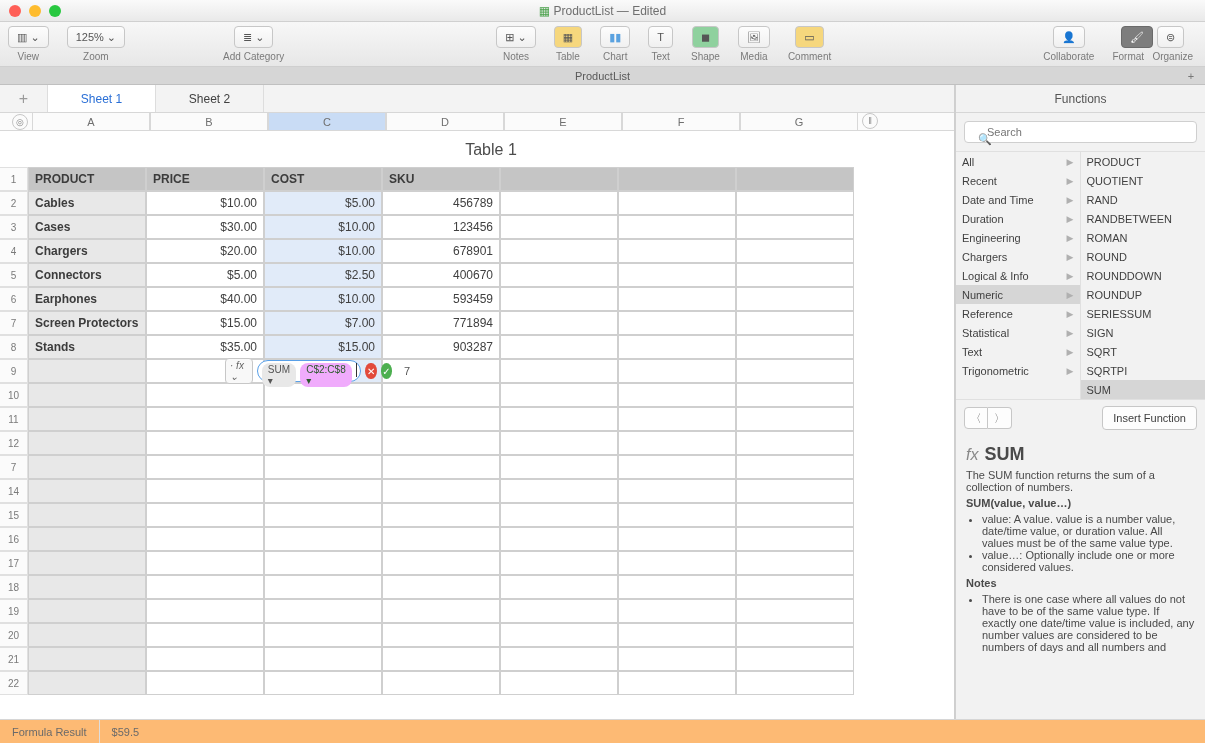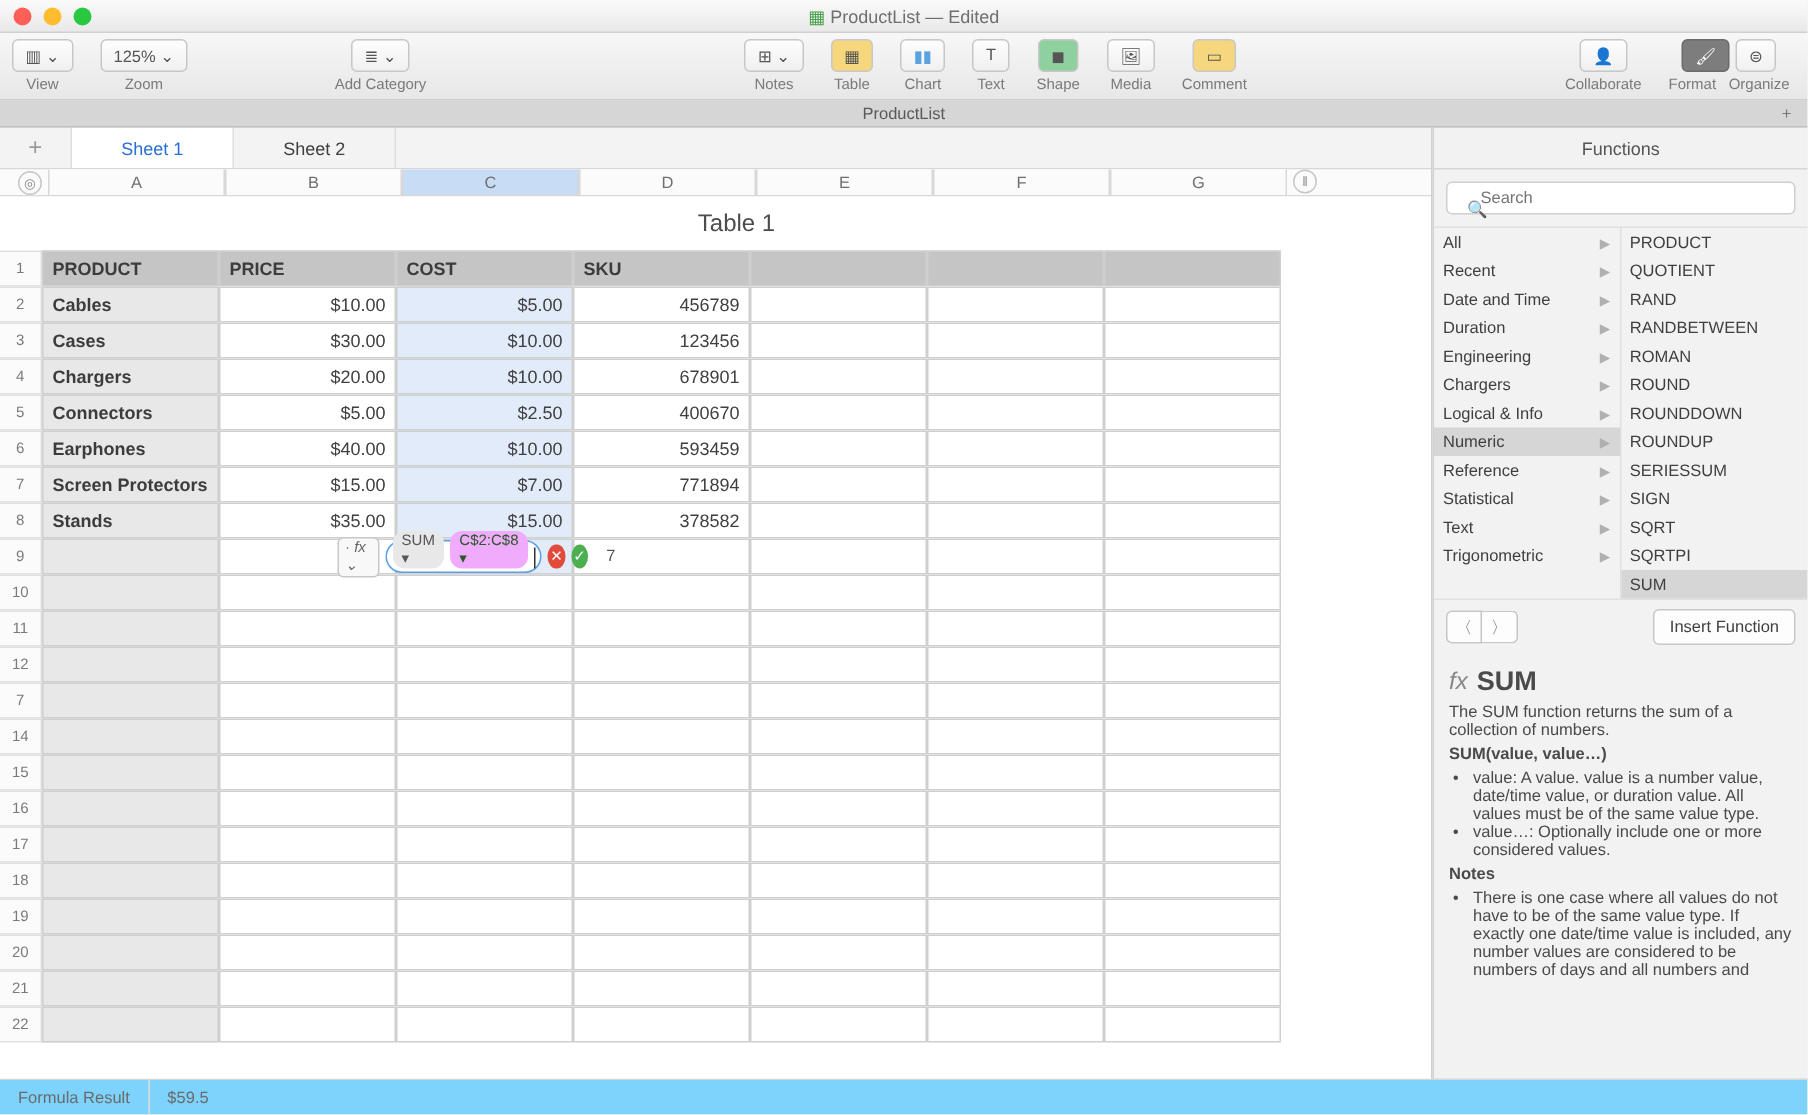--- a/index.html
+++ b/index.html
@@ -57,21 +57,21 @@
 .cell.r { justify-content: flex-end; }
 .cell.hdrtop { background: #c5c5c5; font-weight: 600; color: #3c3c3c; }
 .cell.rowh { background: #e8e8e8; font-weight: 600; color: #3c3c3c; }
 .cell.sel { background: #e1ebf9 !important; }
 .wA { width: 118px; } .wB { width: 118px; } .wC { width: 118px; } .wD { width: 118px; } .wE { width: 118px; } .wF { width: 118px; } .wG { width: 118px; }
 
 
 .formula-cell { position: relative; background:#fff; }
 .formula-ui { position: absolute; left: -40px; top: -1px; height: 24px; display: flex; align-items: center; gap: 4px; z-index:5;}
 .fx-chip { border:1px solid #c7c7c7;border-radius:4px;background:#f8f8f8;padding:1px 4px;font-size:10px;color:#666;font-style:italic;}
-.formula-pill { border: 1px solid #59a0e8; border-radius: 12px; background: #fff; height: 22px; display: flex; align-items: flex-end; padding: 2px 4px; gap: 4px; }
+.formula-pill { border: 1px solid #59a0e8; border-radius: 12px; background: #fff; height: 22px; display: flex; align-items: flex-start; padding: 2px 4px; gap: 4px; }
 .pill-token { background: #e8e8e8; border-radius: 8px; padding: 1px 6px; font-size: 10px; color: #555; }
 .pill-token.range { background: #f0abfc; color: #2a5a2a; }
 .pill-cursor { width:1px; height:14px; background:#333; }
 .circ-btn { width:16px;height:16px;border-radius:50%;display:flex;align-items:center;justify-content:center;color:#fff;font-size:10px;}
 .circ-btn.red { background:#e24a3b; }
 .circ-btn.green { background:#4caf50; }
 .count7 { margin-left: 8px; font-size:11px;color:#555;}
 
 
 .insp-title { height: 28px; display:flex;align-items:center;justify-content:center;font-size:12px;color:#555;border-bottom:1px solid #d6d6d6; }
@@ -93,21 +93,21 @@
 .navbtn:last-child{border-radius:0 4px 4px 0;border-left:none;}
 .insertfn { border:1px solid #c7c7c7;border-radius:4px;background:#fdfdfd;padding:5px 10px;font-size:11px;}
 .fn-detail { padding: 8px 10px; font-size:11px; color:#4a4a4a; overflow:auto; flex:1;}
 .fn-detail h2 { font-size:18px; font-weight:600; margin-bottom:4px; display:flex; align-items:center; gap:6px;}
 .fn-detail h2 .fx { font-style:italic; font-weight:400; color:#888; font-size:16px;}
 .fn-detail p { margin:4px 0; }
 .fn-detail ul { margin:4px 0 4px 16px; }
 .fn-detail strong { font-weight:600; }
 
 
-.statusbar { height:24px; background:#7dd3fc; border-top:1px solid #d6d6d6; display:flex; align-items:center; font-size:11px; color:#6a6a6a;}
+.statusbar { height:24px; background:#fdba74; border-top:1px solid #d6d6d6; display:flex; align-items:center; font-size:11px; color:#6a6a6a;}
 .statusbar .lbl { padding:0 12px; border-right:1px solid #ddd; height:100%; display:flex;align-items:center;}
 .statusbar .val { padding:0 12px; }
 </style>
 </head>
 <body>
 
 <div class="titlebar">
   <div class="traffic">
     <div class="tl red"></div>
     <div class="tl yel"></div>
@@ -295,21 +295,21 @@
             <div class="cell r wD">771894</div>
             <div class="cell wE"></div>
             <div class="cell wF"></div>
             <div class="cell wG"></div>
           </div>
         <div class="row">
             <div class="rowhdr">8</div>
             <div class="cell rowh wA">Stands</div>
             <div class="cell r wB">$35.00</div>
             <div class="cell r sel wC">$15.00</div>
-            <div class="cell r wD">378582</div>
+            <div class="cell r wD">903287</div>
             <div class="cell wE"></div>
             <div class="cell wF"></div>
             <div class="cell wG"></div>
           </div>
 
         <div class="row">
           <div class="rowhdr">9</div>
           <div class="cell rowh wA"></div>
           <div class="cell wB formula-cell">
           </div>

